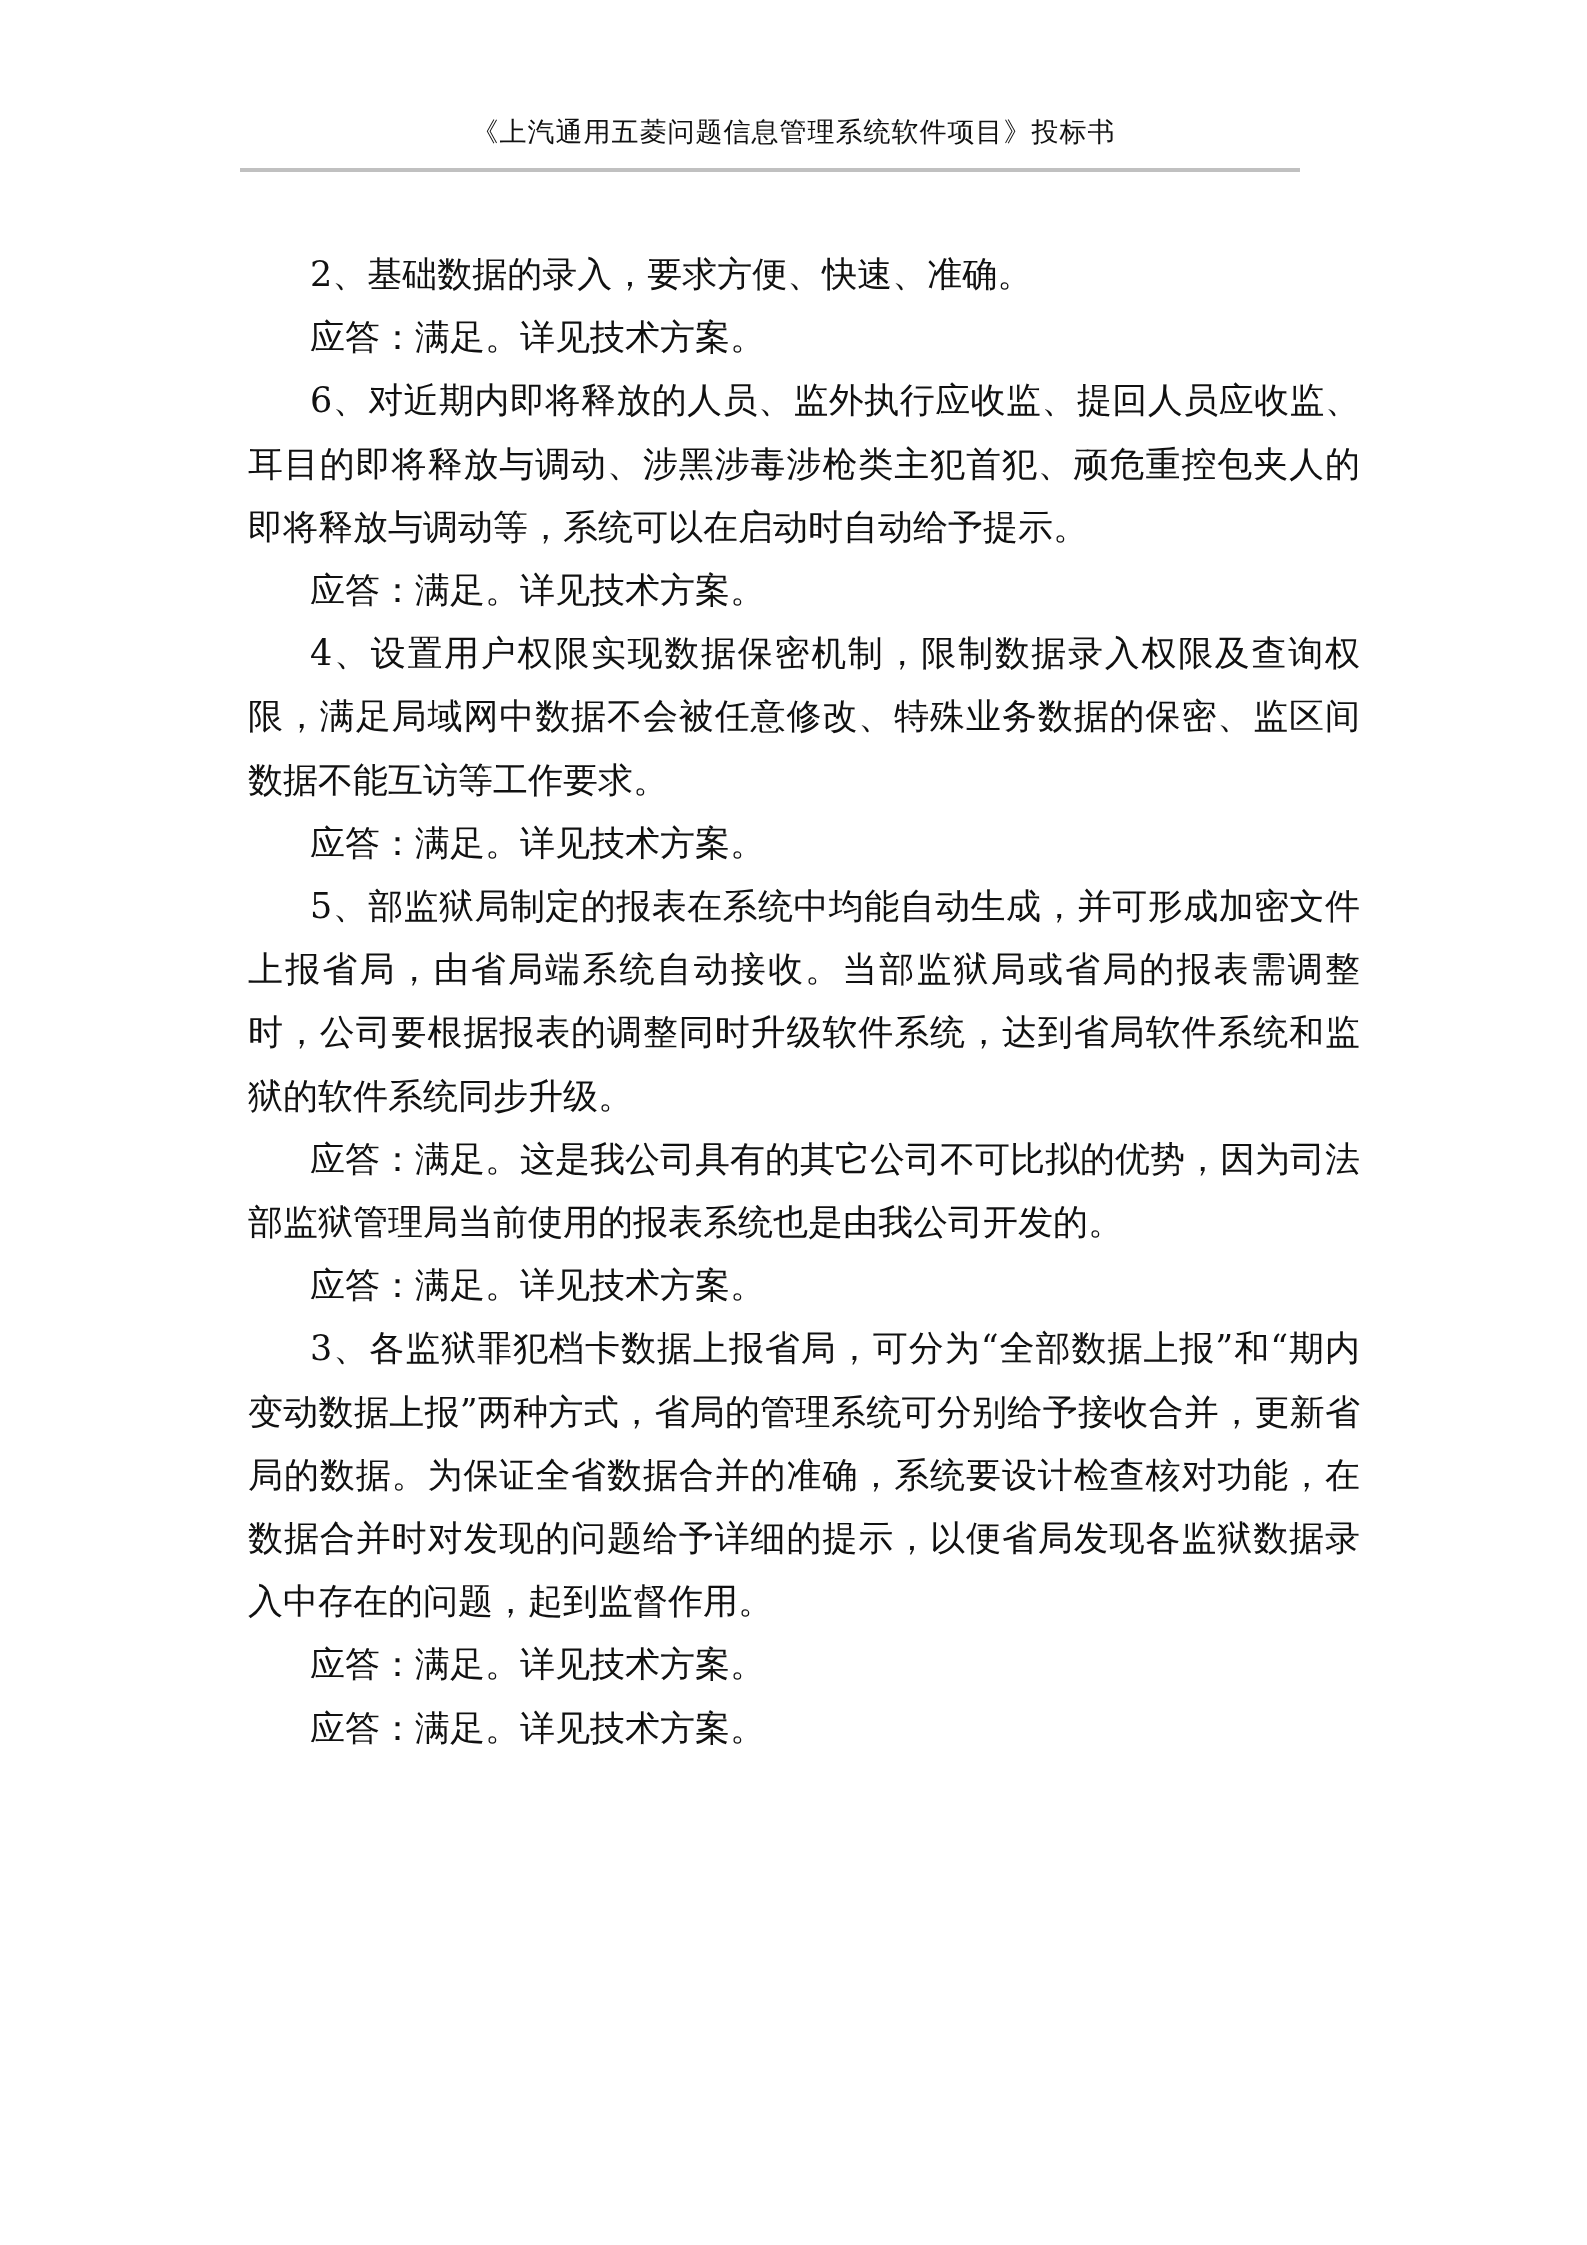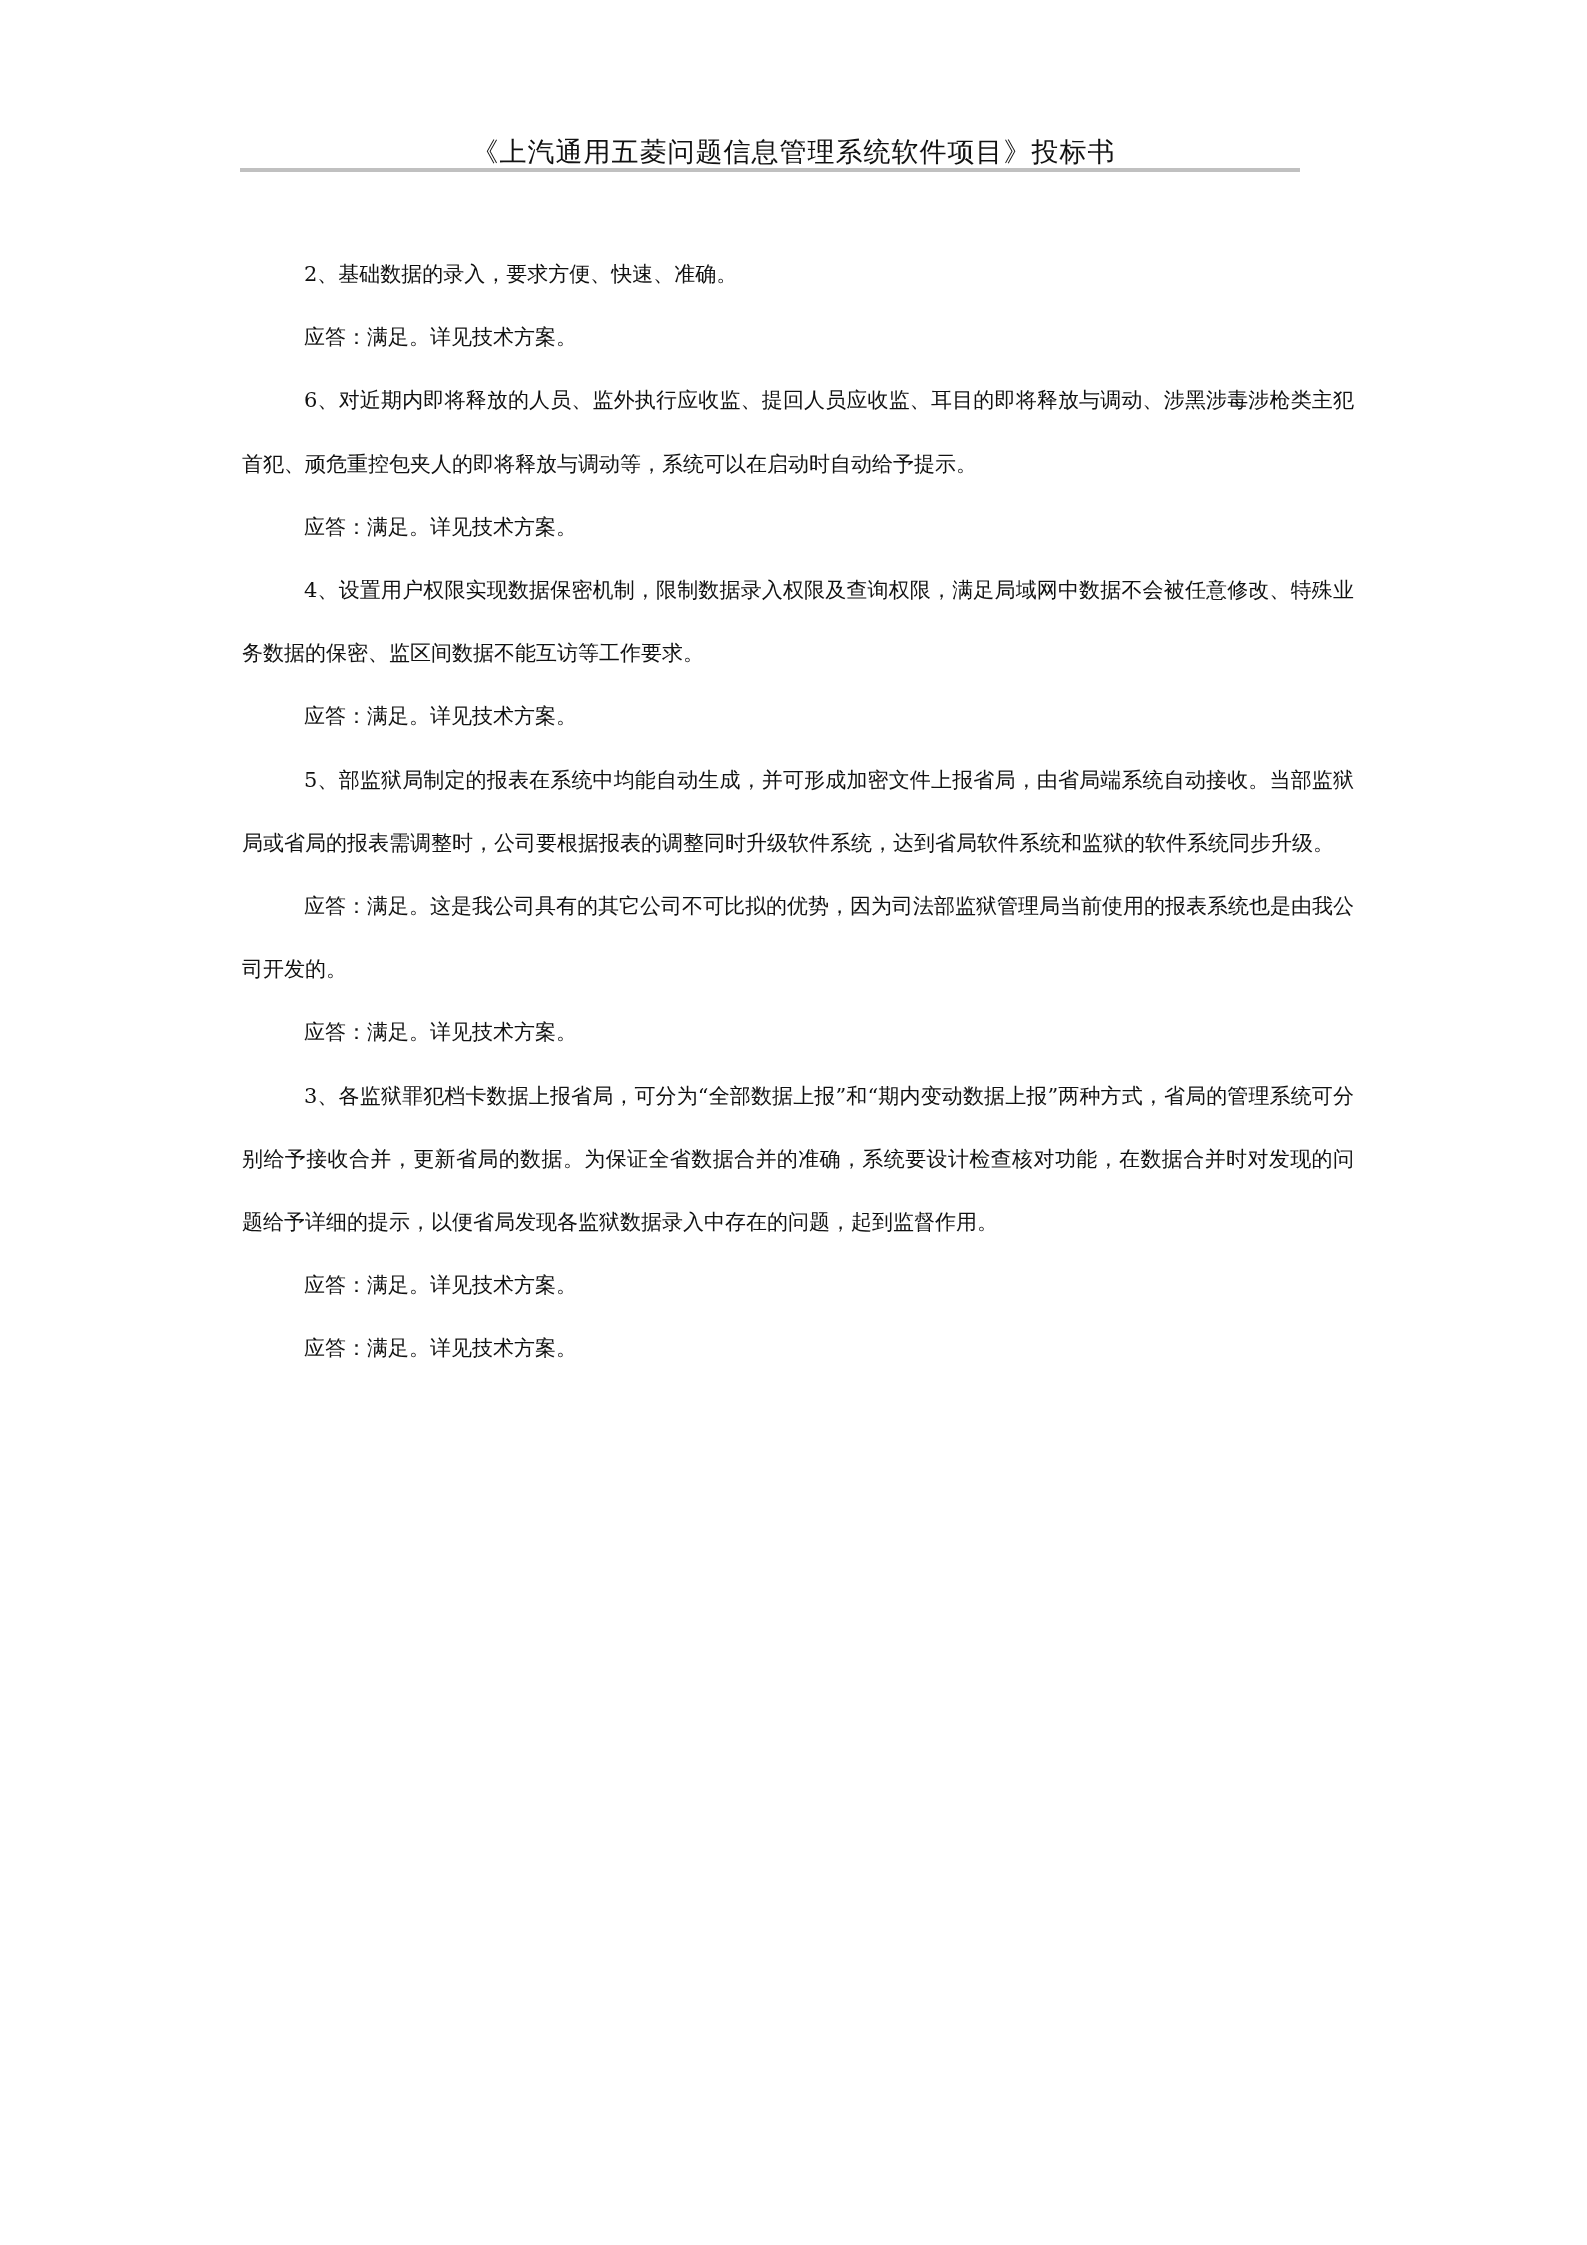--- a/index.html
+++ b/index.html
@@ -2,31 +2,31 @@
 <html><head>
 <meta charset="utf-8">
 <style>
   html, body { margin: 0; padding: 0; background: #ffffff; }
   body {
     width: 1587px; height: 2245px; position: relative; overflow: hidden;
     font-family: "DejaVu Serif", "Liberation Serif", serif;
     color: #111111;
   }
   .header-title {
-    position: absolute; left: 0; width: 1587px; top: 134px;
+    position: absolute; left: 0; width: 1587px; top: 114px;
     text-align: center; font-size: 27px; letter-spacing: 1px;
     color: #111;
   }
   .header-rule {
     position: absolute; left: 240px; width: 1060px; top: 168px;
     height: 4px; background: #c0c0c0;
   }
   .body-text {
-    position: absolute; left: 242px; width: 1112px; top: 243px;
-    font-size: 21px; line-height: 63.2px;
+    position: absolute; left: 248px; width: 1112px; top: 243px;
+    font-size: 35px; line-height: 63.2px;
     text-align: justify; text-justify: inter-character;
   }
   .para { margin: 0; text-indent: 62px; }
 </style>
 </head>
 <body>
 
 <div>
   <div class="header-title">《上汽通用五菱问题信息管理系统软件项目》投标书</div>
   <div class="header-rule"></div>

